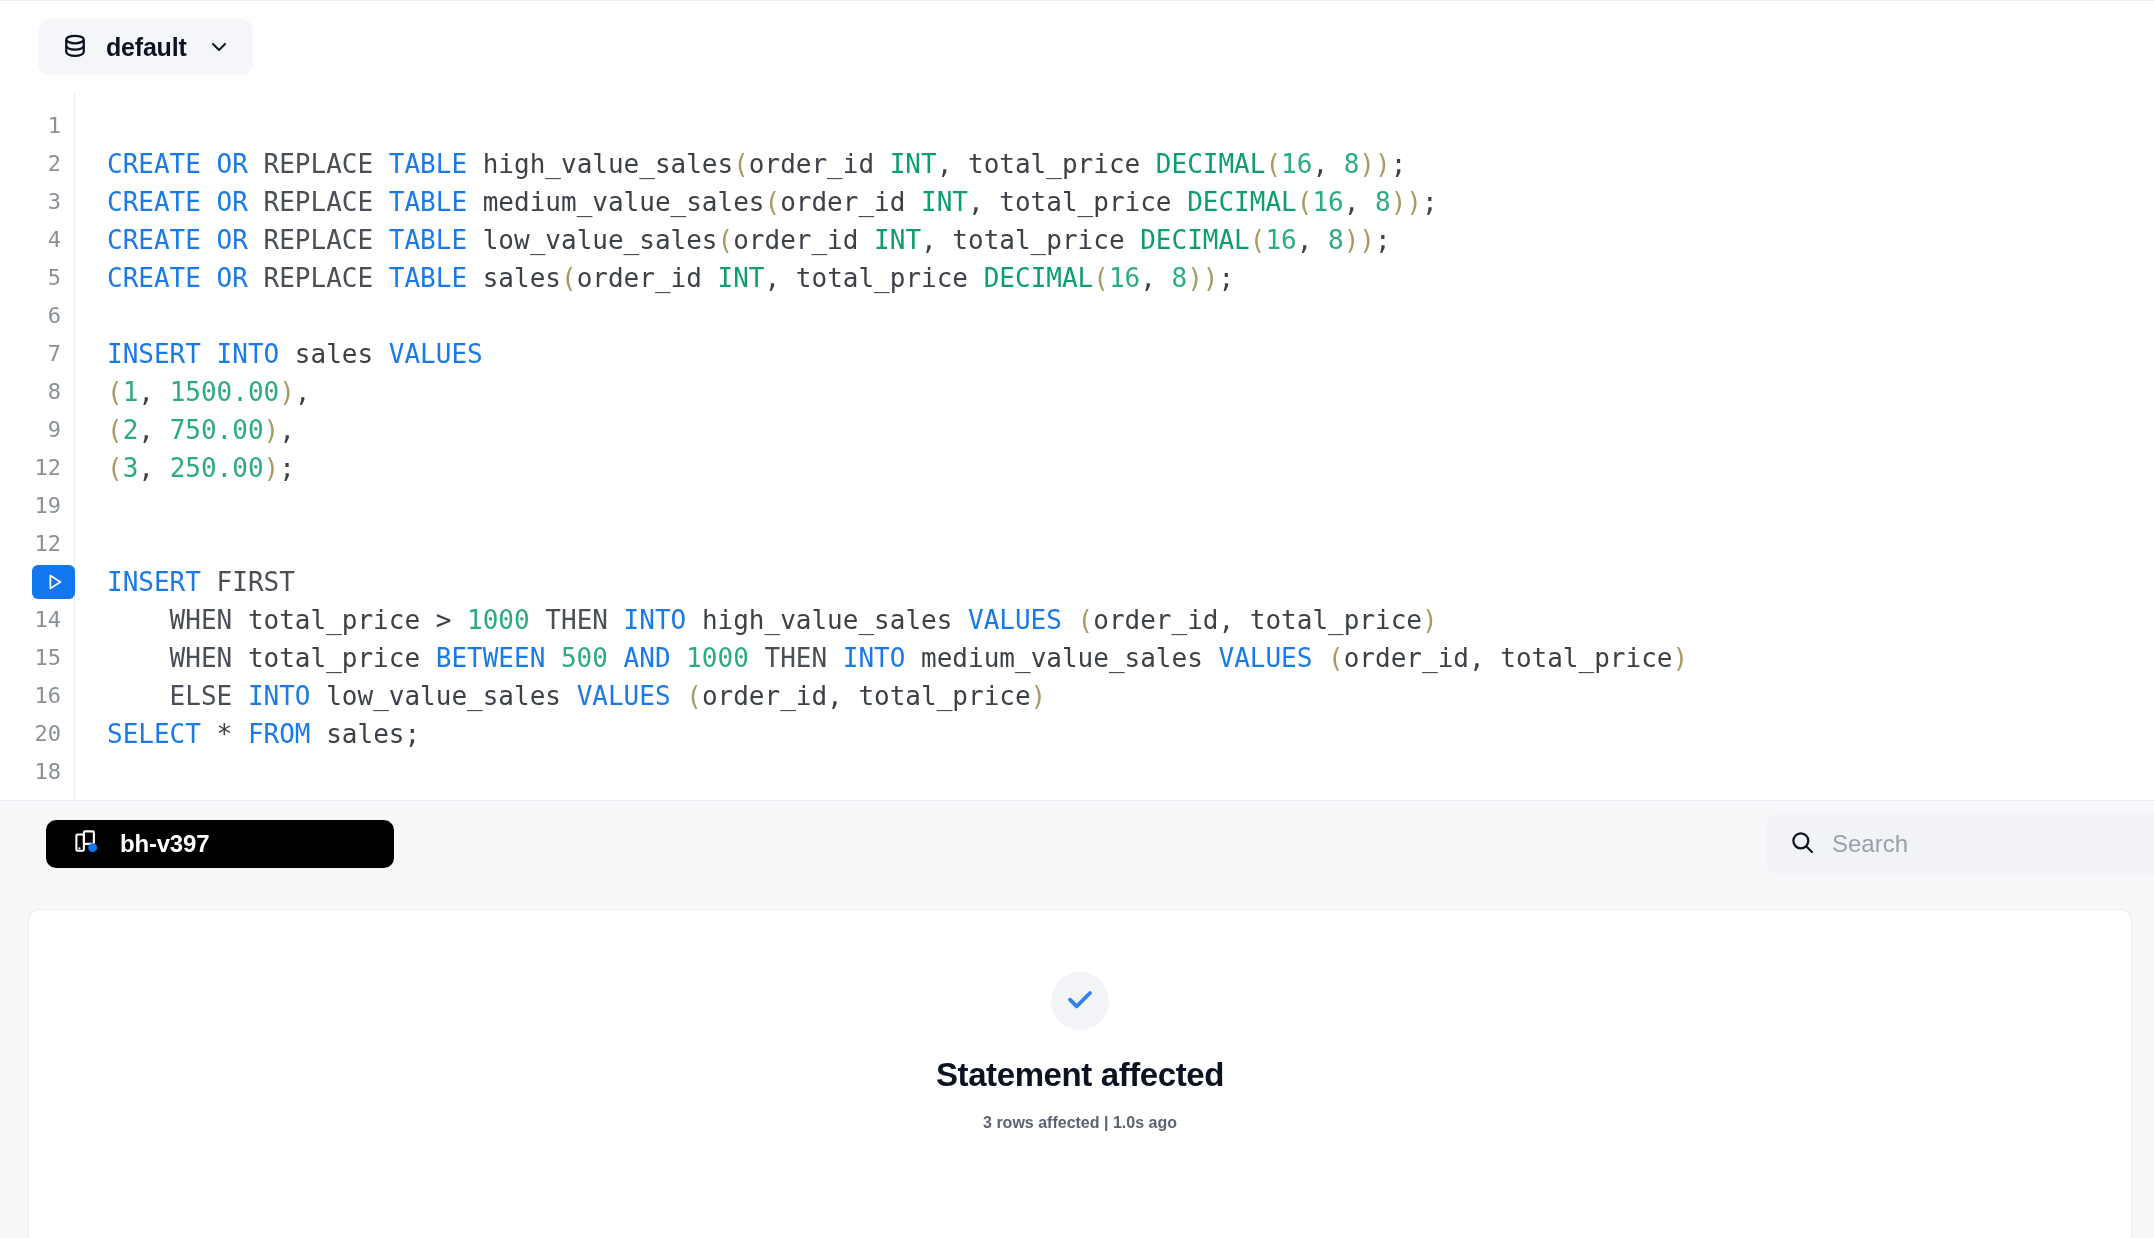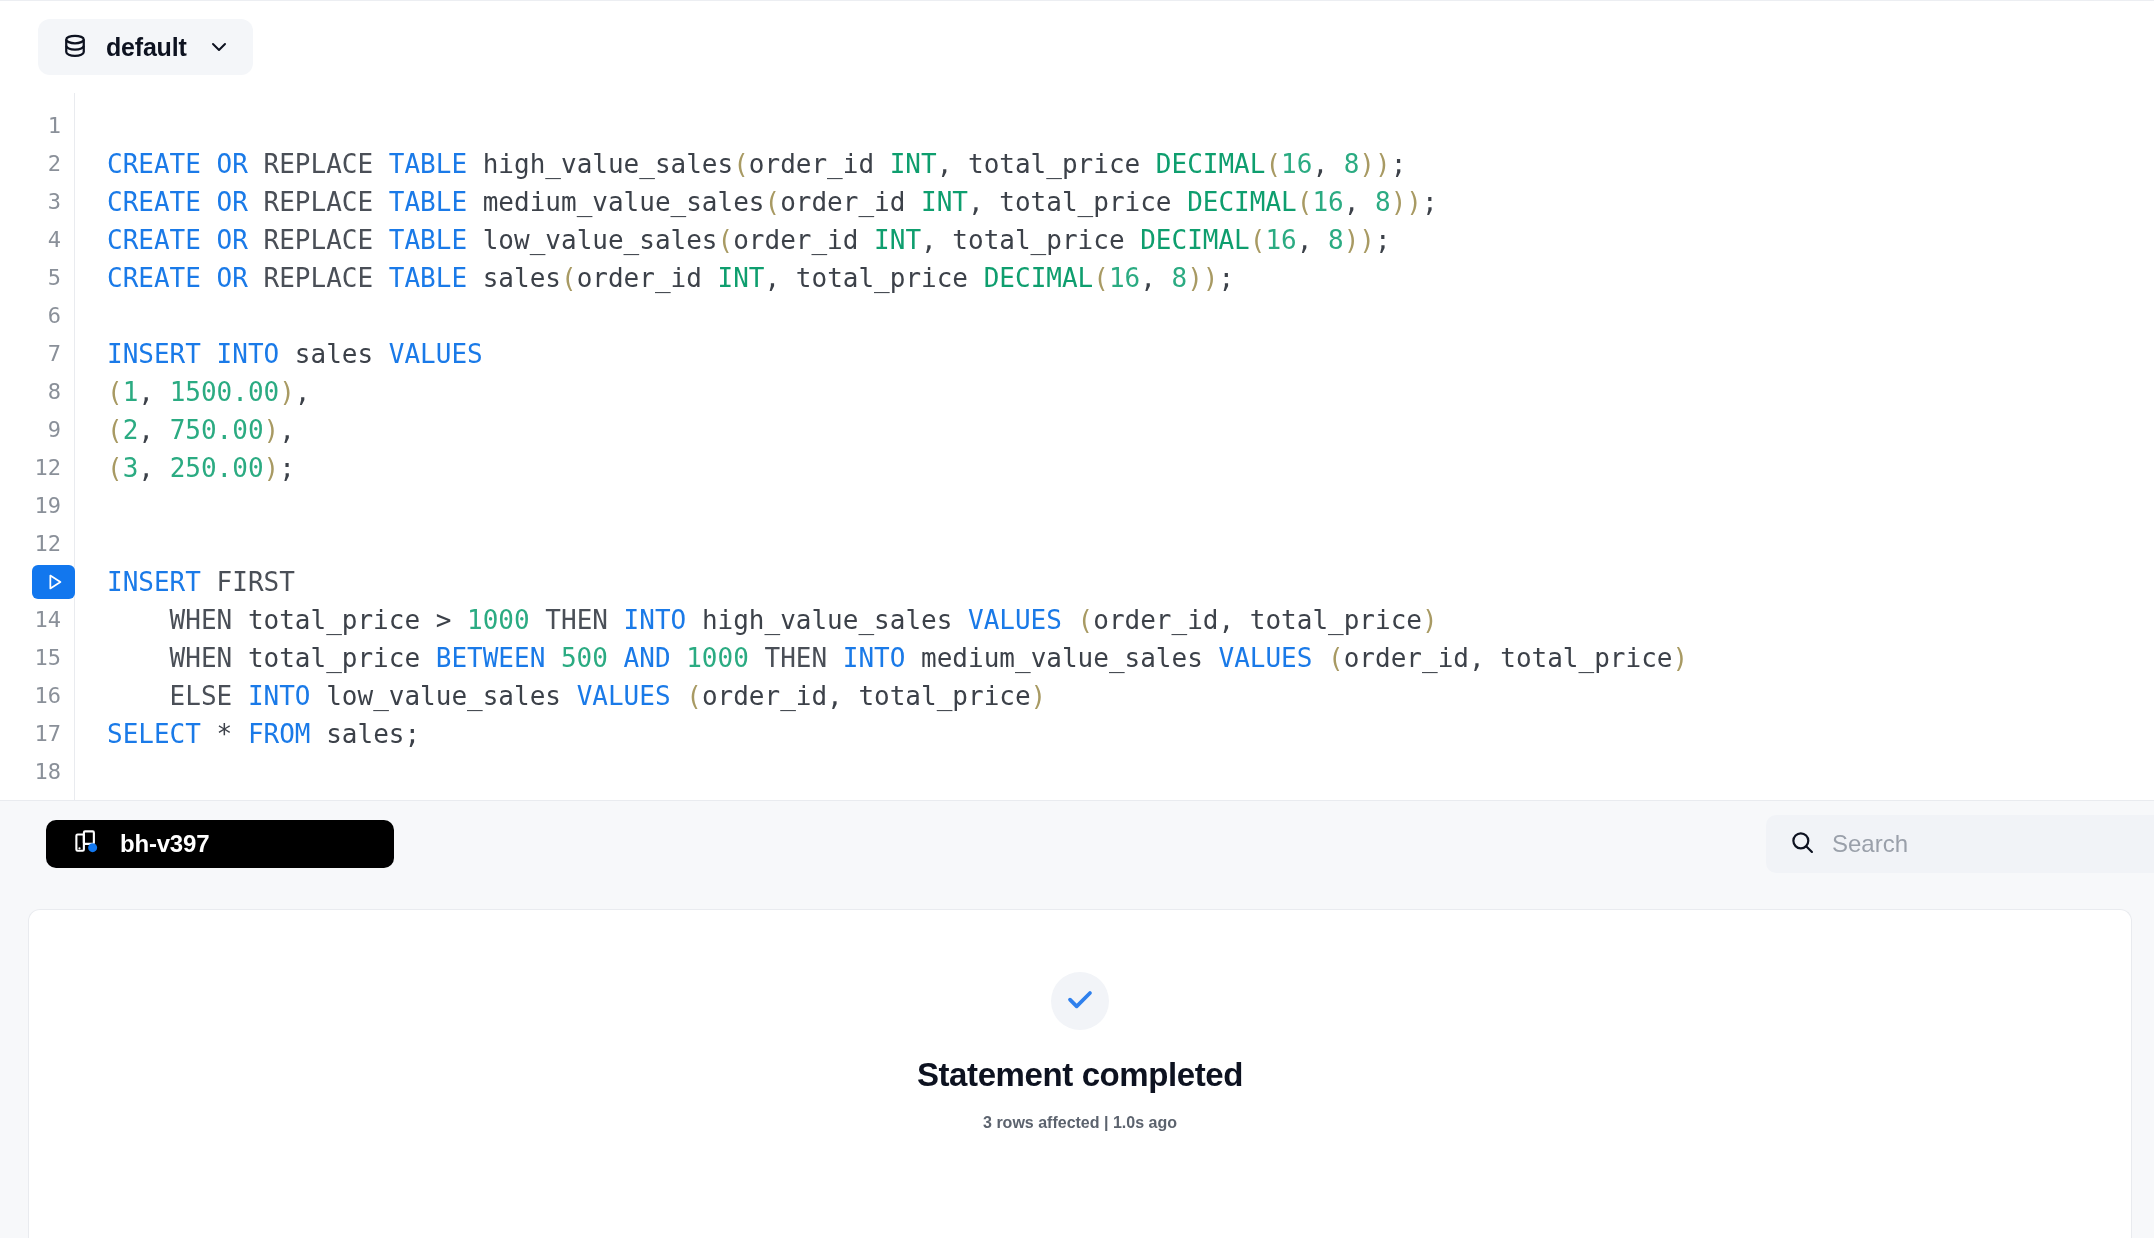--- a/index.html
+++ b/index.html
@@ -286,21 +286,21 @@
         <div class="ln">7</div>
         <div class="ln">8</div>
         <div class="ln">9</div>
         <div class="ln">12</div>
         <div class="ln">19</div>
         <div class="ln">12</div>
         <div class="ln">13</div>
         <div class="ln">14</div>
         <div class="ln">15</div>
         <div class="ln">16</div>
-        <div class="ln">17</div>
+        <div class="ln">20</div>
         <div class="ln">18</div>
         <div class="run-marker" style="top: 472px;">
           <svg width="22" height="22" viewBox="0 0 24 24" fill="none" stroke="#ffffff" stroke-width="1.9" stroke-linejoin="round">
             <polygon points="8 5 19 12 8 19"></polygon>
           </svg>
         </div>
       </div>
     <div class="code-area" id="code"><div class="row">&nbsp;</div><div class="row"><span class="k">CREATE</span><span class="op"> </span><span class="k">OR</span><span class="op"> </span><span class="kd">REPLACE</span><span class="op"> </span><span class="k">TABLE</span><span class="op"> </span><span class="id">high_value_sales</span><span class="p">(</span><span class="id">order_id</span><span class="op"> </span><span class="t">INT</span><span class="op">,</span><span class="id"> total_price </span><span class="t">DECIMAL</span><span class="p">(</span><span class="n">16</span><span class="op">,</span><span class="op"> </span><span class="n">8</span><span class="p">))</span><span class="op">;</span></div><div class="row"><span class="k">CREATE</span><span class="op"> </span><span class="k">OR</span><span class="op"> </span><span class="kd">REPLACE</span><span class="op"> </span><span class="k">TABLE</span><span class="op"> </span><span class="id">medium_value_sales</span><span class="p">(</span><span class="id">order_id</span><span class="op"> </span><span class="t">INT</span><span class="op">,</span><span class="id"> total_price </span><span class="t">DECIMAL</span><span class="p">(</span><span class="n">16</span><span class="op">,</span><span class="op"> </span><span class="n">8</span><span class="p">))</span><span class="op">;</span></div><div class="row"><span class="k">CREATE</span><span class="op"> </span><span class="k">OR</span><span class="op"> </span><span class="kd">REPLACE</span><span class="op"> </span><span class="k">TABLE</span><span class="op"> </span><span class="id">low_value_sales</span><span class="p">(</span><span class="id">order_id</span><span class="op"> </span><span class="t">INT</span><span class="op">,</span><span class="id"> total_price </span><span class="t">DECIMAL</span><span class="p">(</span><span class="n">16</span><span class="op">,</span><span class="op"> </span><span class="n">8</span><span class="p">))</span><span class="op">;</span></div><div class="row"><span class="k">CREATE</span><span class="op"> </span><span class="k">OR</span><span class="op"> </span><span class="kd">REPLACE</span><span class="op"> </span><span class="k">TABLE</span><span class="op"> </span><span class="id">sales</span><span class="p">(</span><span class="id">order_id</span><span class="op"> </span><span class="t">INT</span><span class="op">,</span><span class="id"> total_price </span><span class="t">DECIMAL</span><span class="p">(</span><span class="n">16</span><span class="op">,</span><span class="op"> </span><span class="n">8</span><span class="p">))</span><span class="op">;</span></div><div class="row">&nbsp;</div><div class="row"><span class="k">INSERT</span><span class="op"> </span><span class="k">INTO</span><span class="op"> </span><span class="id">sales</span><span class="op"> </span><span class="k">VALUES</span></div><div class="row"><span class="p">(</span><span class="n">1</span><span class="op">,</span><span class="op"> </span><span class="n">1500.00</span><span class="p">)</span><span class="op">,</span></div><div class="row"><span class="p">(</span><span class="n">2</span><span class="op">,</span><span class="op"> </span><span class="n">750.00</span><span class="p">)</span><span class="op">,</span></div><div class="row"><span class="p">(</span><span class="n">3</span><span class="op">,</span><span class="op"> </span><span class="n">250.00</span><span class="p">)</span><span class="op">;</span></div><div class="row">&nbsp;</div><div class="row">&nbsp;</div><div class="row"><span class="k">INSERT</span><span class="op"> </span><span class="kd">FIRST</span></div><div class="row"><span class="kd">    WHEN</span><span class="id"> total_price </span><span class="op">&gt;</span><span class="op"> </span><span class="n">1000</span><span class="op"> </span><span class="kd">THEN</span><span class="op"> </span><span class="k">INTO</span><span class="op"> </span><span class="id">high_value_sales</span><span class="op"> </span><span class="k">VALUES</span><span class="op"> </span><span class="p">(</span><span class="id">order_id, total_price</span><span class="p">)</span></div><div class="row"><span class="kd">    WHEN</span><span class="id"> total_price </span><span class="k">BETWEEN</span><span class="op"> </span><span class="n">500</span><span class="op"> </span><span class="k">AND</span><span class="op"> </span><span class="n">1000</span><span class="op"> </span><span class="kd">THEN</span><span class="op"> </span><span class="k">INTO</span><span class="op"> </span><span class="id">medium_value_sales</span><span class="op"> </span><span class="k">VALUES</span><span class="op"> </span><span class="p">(</span><span class="id">order_id, total_price</span><span class="p">)</span></div><div class="row"><span class="kd">    ELSE</span><span class="op"> </span><span class="k">INTO</span><span class="op"> </span><span class="id">low_value_sales</span><span class="op"> </span><span class="k">VALUES</span><span class="op"> </span><span class="p">(</span><span class="id">order_id, total_price</span><span class="p">)</span></div><div class="row"><span class="k">SELECT</span><span class="op"> </span><span class="op">*</span><span class="op"> </span><span class="k">FROM</span><span class="op"> </span><span class="id">sales</span><span class="op">;</span></div><div class="row">&nbsp;</div></div>
   </div>
 
@@ -334,18 +334,18 @@
 
   <div class="results-wrap">
     <div class="results-panel">
       <div class="status-circle">
         <span>
           <svg width="32" height="32" viewBox="0 0 24 24" fill="none" stroke="#2f80ed" stroke-width="2.8" stroke-linecap="round" stroke-linejoin="round">
             <polyline points="4.5 12.5 9.5 17.5 19.5 7.5"></polyline>
           </svg>
         </span>
       </div>
-      <div class="status-title">Statement completed</div>
+      <div class="status-title">Statement affected</div>
       <div class="status-sub">3 rows affected | 1.0s ago</div>
     </div>
   </div>
 
 </div>
 
 </body></html>

